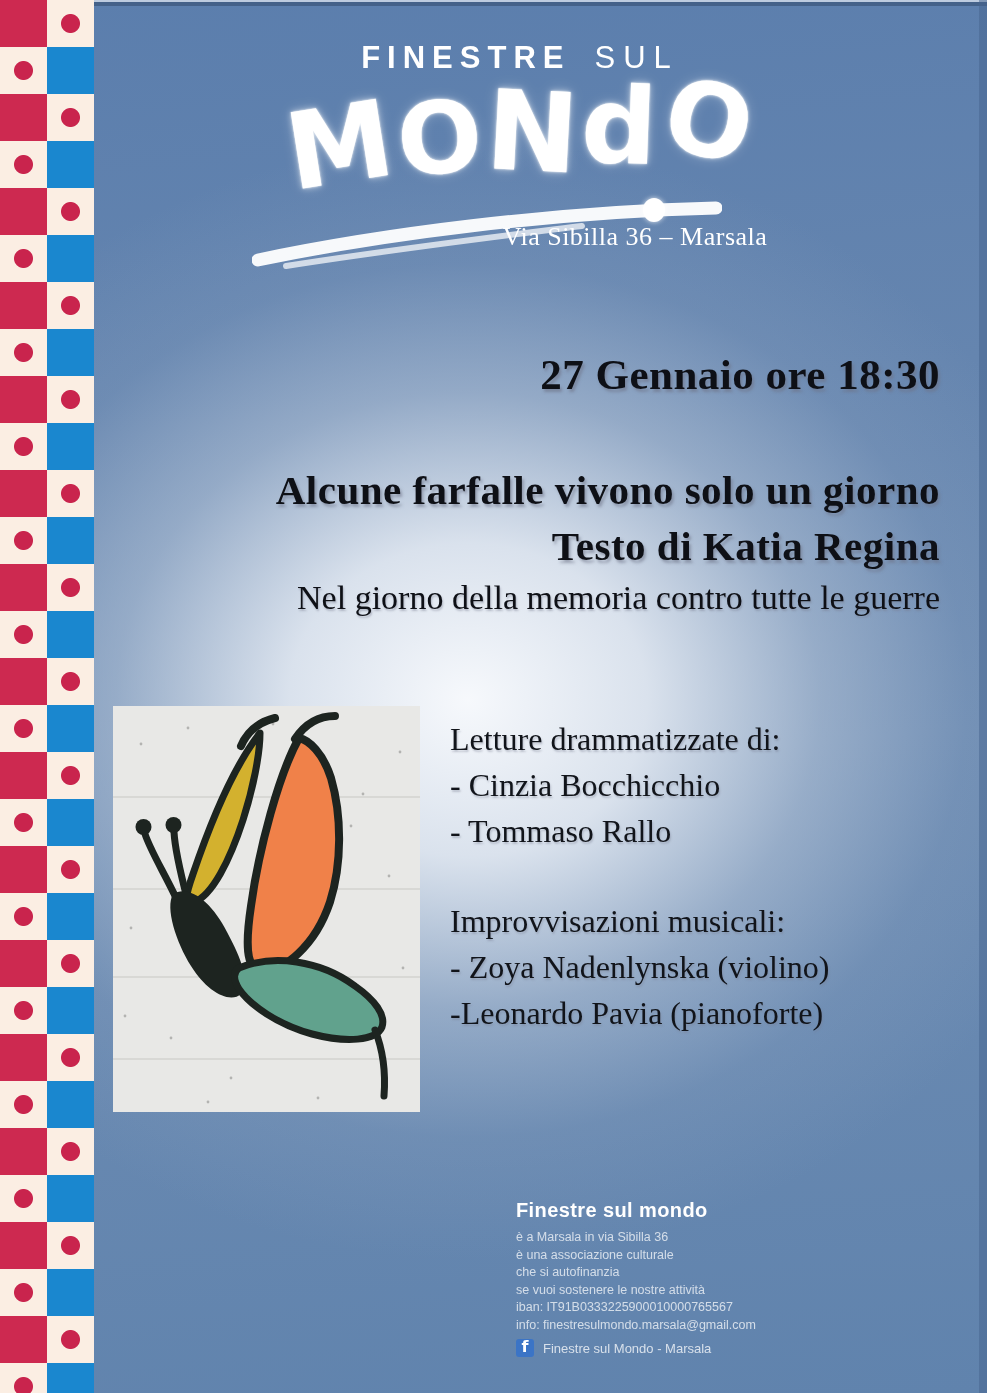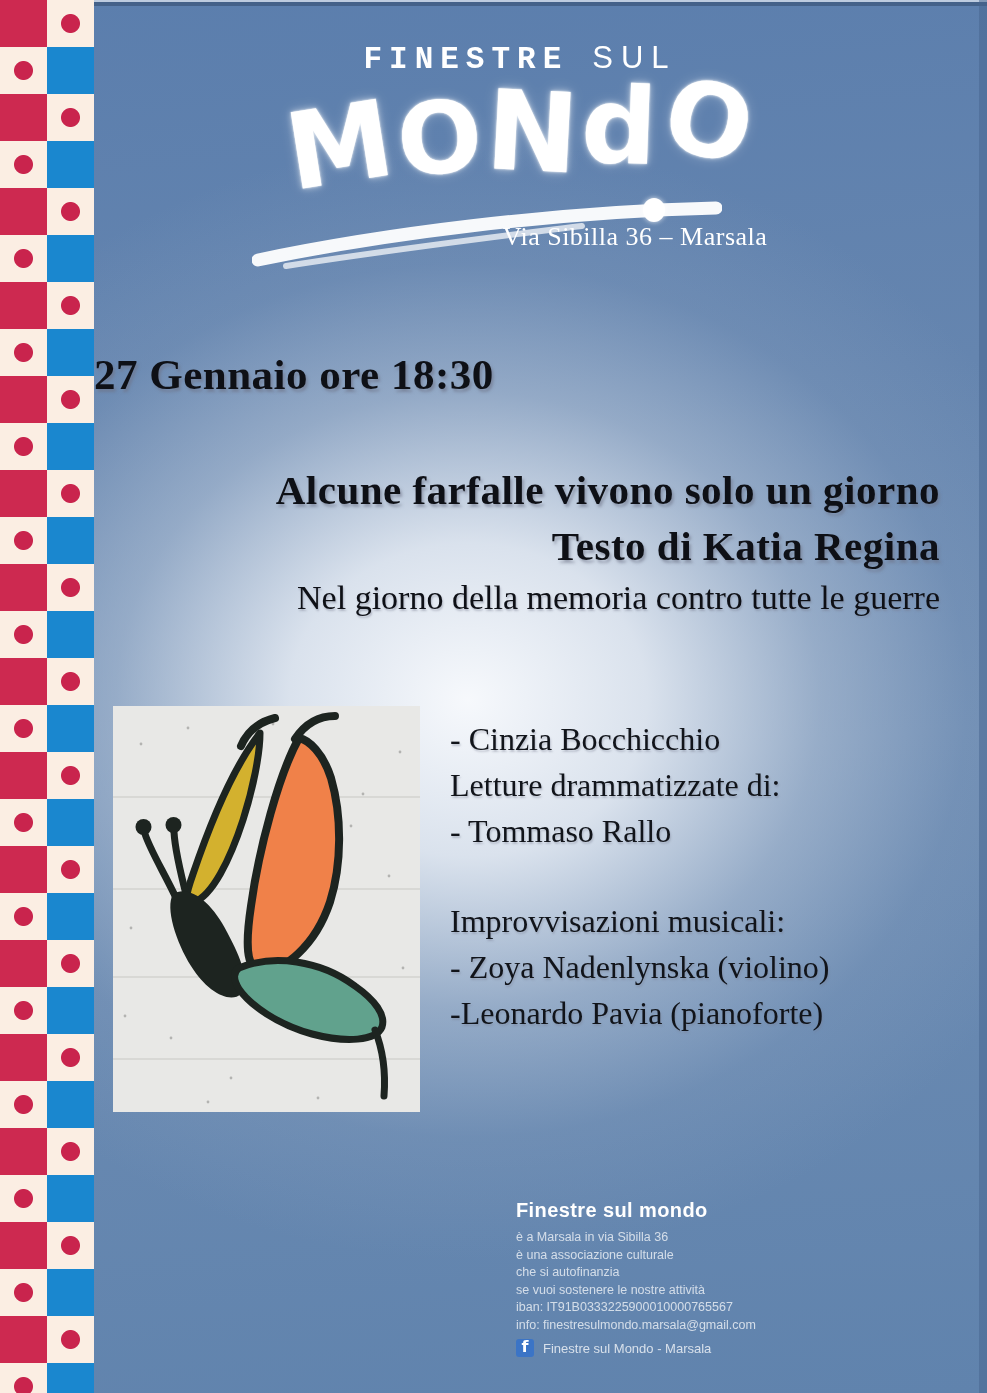--- a/index.html
+++ b/index.html
@@ -35,21 +35,21 @@
   }
   
   .edge-top-light{position:absolute;left:94px;right:0;top:0;height:2px;background:rgba(200,212,228,.9);}
   .edge-top-dark{position:absolute;left:94px;right:0;top:2px;height:4px;background:rgba(62,90,128,.8);}
   .edge-right{position:absolute;top:0;right:0;width:8px;height:100%;background:rgba(70,100,142,.5);}
   
   .logo-line1{
     position:absolute;left:240px;top:40px;width:560px;text-align:center;
     color:#fff;font-family:"Liberation Sans",sans-serif;font-size:31px;
   }
-  .finestre{font-weight:800;letter-spacing:7px;font-family:Liberation Mono, monospace;}
+  .finestre{font-weight:800;letter-spacing:7px;}
   .sul{font-weight:300;letter-spacing:8px;margin-left:24px;text-align:center;}
   .mondo{
     position:absolute;left:235px;top:72px;width:570px;text-align:center;
     font-family:"DejaVu Sans",sans-serif;font-weight:800;font-size:106px;
     color:#fff;letter-spacing:4px;filter:blur(0.5px);
   }
   .mondo .l{
     display:inline-block;
     text-shadow:0 0 2px #fff,0 0 6px rgba(255,255,255,.55),0 0 14px rgba(255,255,255,.25);
   }
@@ -62,21 +62,21 @@
     position:absolute;left:408px;top:126px;width:22px;height:24px;border-radius:50%;
     background:#fff;box-shadow:0 0 5px rgba(255,255,255,.8);
   }
   .swoosh{position:absolute;left:252px;top:196px;filter:blur(0.6px);}
   .address{
     position:absolute;left:420px;top:222px;width:430px;text-align:center;
     color:#fff;font-size:26px;letter-spacing:.5px;
   }
   
   .datetime{
-    position:absolute;left:94px;top:350px;width:846px;text-align:left;
+    position:absolute;left:94px;top:350px;width:846px;text-align:right;
     font-size:43px;font-weight:700;color:#0e1016;
     text-shadow:2px 3px 3px rgba(110,115,135,.6);letter-spacing:.5px;
   }
   .titleblock{position:absolute;left:94px;top:462px;width:846px;text-align:right;color:#0e1016;}
   .title{font-size:41px;font-weight:700;line-height:56px;text-shadow:2px 3px 3px rgba(110,115,135,.55);letter-spacing:.5px;}
   .subtitle{font-size:41px;font-weight:700;line-height:57px;text-shadow:2px 3px 3px rgba(110,115,135,.55);letter-spacing:.5px;padding-left:16px;}
   .occasion{font-size:34px;font-weight:400;line-height:46px;text-shadow:1px 2px 2px rgba(120,125,145,.45);}
   
   .butterfly{position:absolute;left:113px;top:706px;width:307px;height:406px;margin:0;}
   .butterfly svg{width:100%;height:100%;display:block;}
@@ -177,22 +177,22 @@
         <circle cx="30.5" cy="121" r="8" fill="#1d2420"></circle>
         <circle cx="60.5" cy="119" r="8" fill="#1d2420"></circle>
       </g>
       <path d="M60,188 C76,178 99,196 114,226 C129,254 137,276 128,288 C117,298 94,286 78,260 C63,236 52,202 60,188 Z" fill="#1d2420"></path>
       <path d="M126,262 C160,248 207,254 242,280 C262,294 273,309 269,321 C263,335 233,337 199,328 C165,319 137,299 126,283 C120,273 120,266 126,262 Z" stroke-width="7" stroke-linejoin="round" fill="#61a28d" stroke="#1d2420"></path>
       <path d="M262,324 C270,344 273,364 271,390" fill="none" stroke-width="7" stroke-linecap="round" stroke="#1d2420"></path>
     </svg>
   </figure>
 
   <section class="program">
+    <div class="prog-line">Letture drammatizzate di:</div>
     <div class="prog-line">- Cinzia Bocchicchio</div>
-    <div class="prog-line">Letture drammatizzate di:</div>
     <div class="prog-line">- Tommaso Rallo</div>
     <div class="prog-gap"></div>
     <div class="prog-line">Improvvisazioni musicali:</div>
     <div class="prog-line">- Zoya Nadenlynska (violino)</div>
     <div class="prog-line">-Leonardo Pavia (pianoforte)</div>
   </section>
 
   <footer class="org-info">
     <div class="org-name">Finestre sul mondo</div>
     <div class="org-line">è a Marsala in via Sibilla 36</div>

